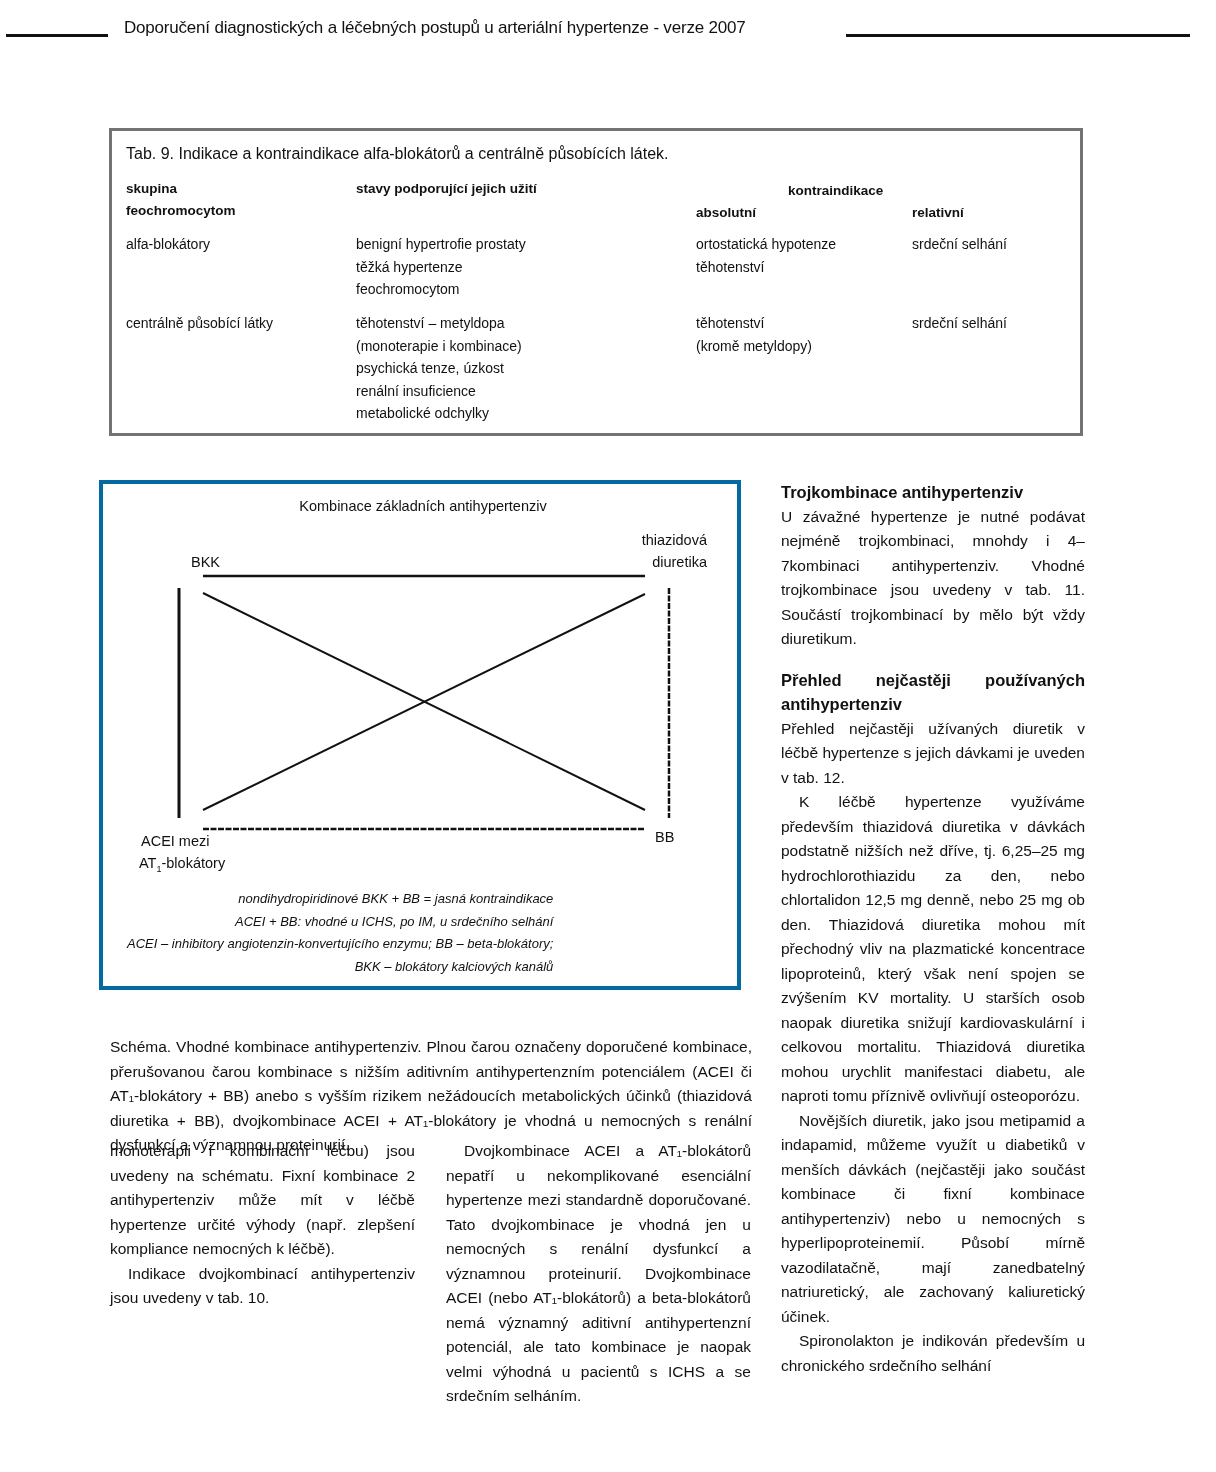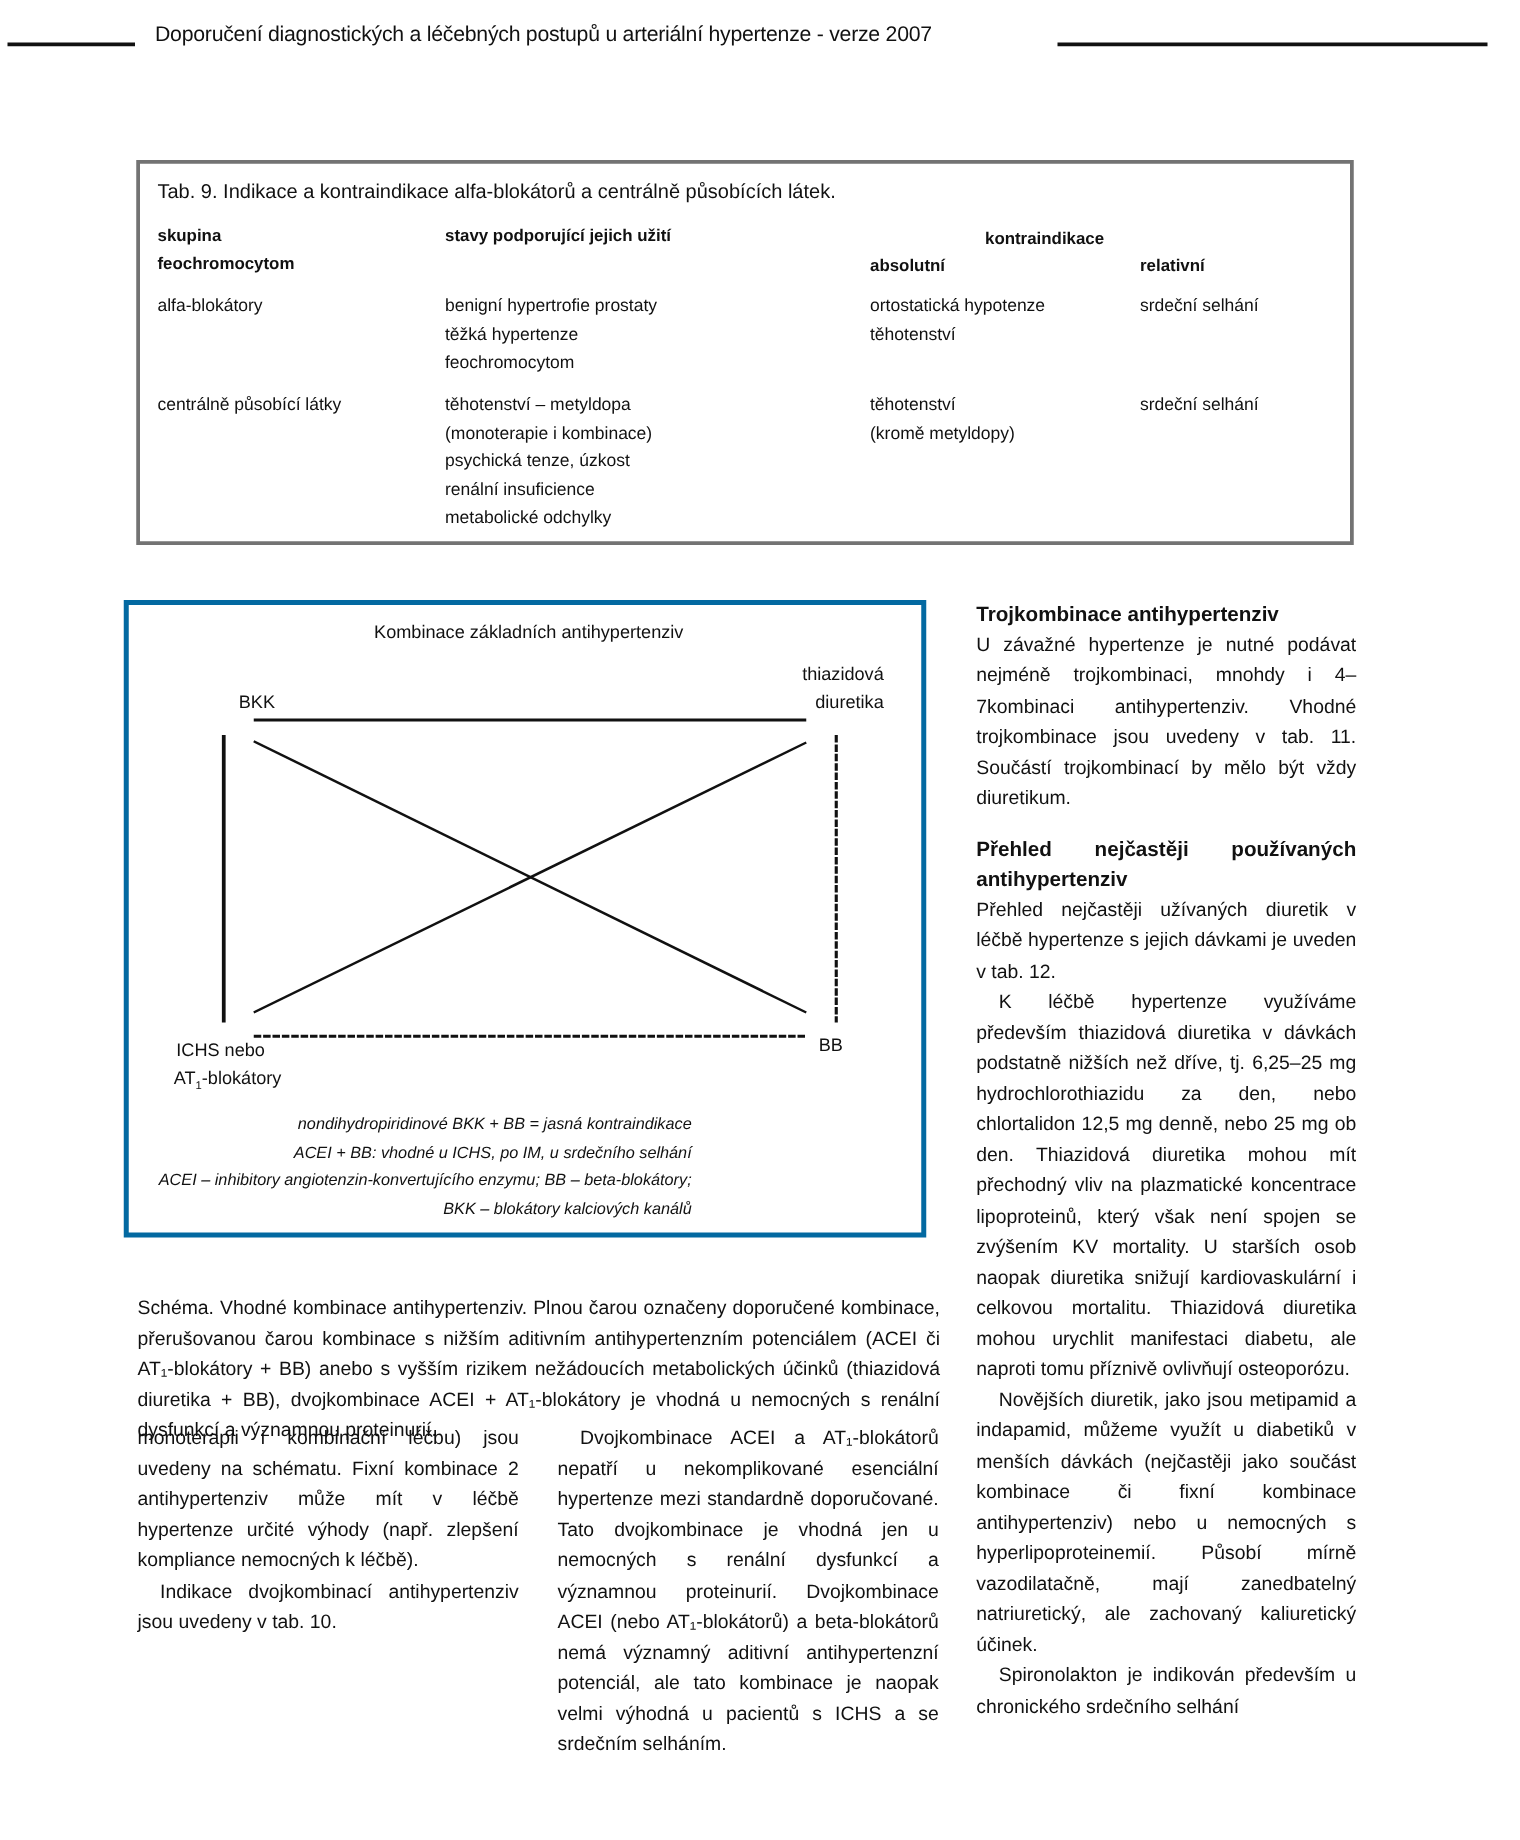--- a/index.html
+++ b/index.html
@@ -98,21 +98,21 @@
     <line x1="100" y1="109" x2="542" y2="326" stroke="#111" stroke-width="2"></line>
     <line x1="100" y1="326" x2="542" y2="110" stroke="#111" stroke-width="2"></line>
   </svg>
   <div class="s-title">Kombinace základních antihypertenziv</div>
   <div class="lbl" style="left:56px; top:67px;margin-left:32px;">BKK</div>
   <div class="lbl" style="left:530px; top:45px; text-align:right; width:74px;">
     <div>thiazidová</div>
     <div>diuretika</div>
   </div>
   <div class="lbl" style="left:36px; top:346px;">
-    <div style="padding-left:2px;">ICHS nebo</div>
+    <div style="padding-left:2px;">ACEI mezi</div>
     <div><span>AT</span><sub>1</sub><span>-blokátory</span></div>
   </div>
   <div class="lbl" style="left:552px; top:342px;">BB</div>
   <div class="notes">
     <div>nondihydropiridinové BKK + BB = jasná kontraindikace</div>
     <div>ACEI + BB: vhodné u ICHS, po IM, u srdečního selhání</div>
     <div>ACEI – inhibitory angiotenzin-konvertujícího enzymu; BB – beta-blokátory;</div>
     <div>BKK – blokátory kalciových kanálů</div>
   </div>
 </div>

